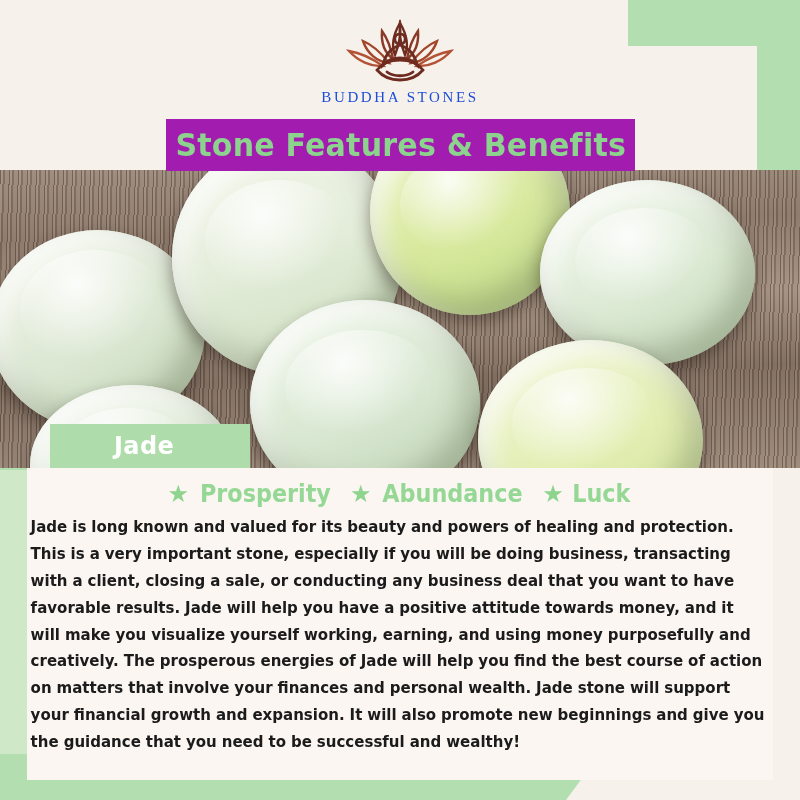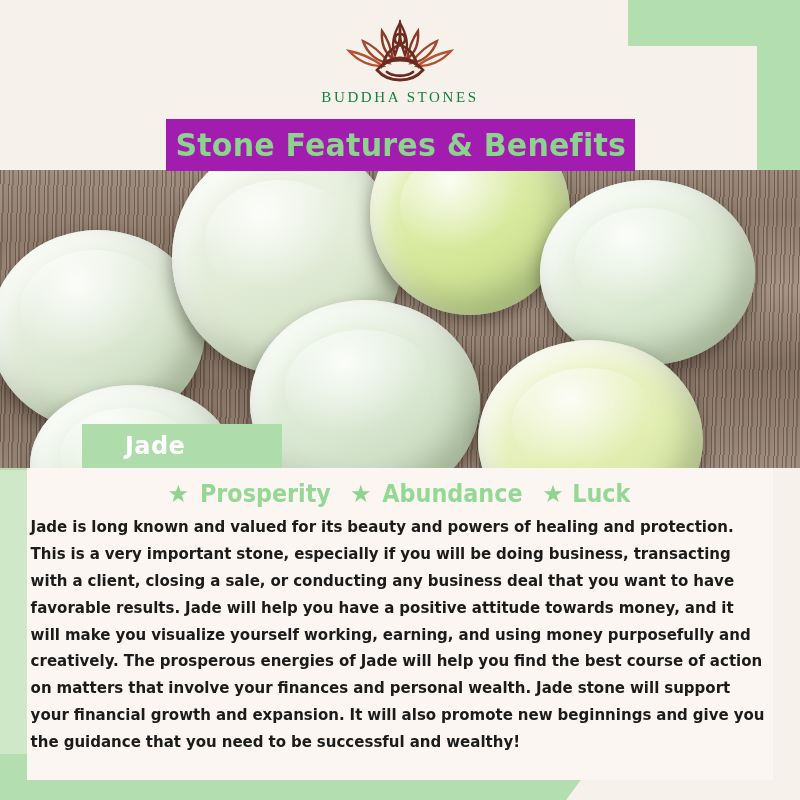--- a/index.html
+++ b/index.html
@@ -41,21 +41,21 @@
 
   
   .header {
     position:absolute; left:0; top:0; width:800px; height:120px;
     display:flex; flex-direction:column; align-items:center; justify-content:center;
     z-index:6;
   }
   .logo-mark { width:150px; height:72px; display:block; }
   .logo-word {
     font-family:"Liberation Serif", serif;
-    font-size:15px; letter-spacing:2.6px; color:#15803d;
+    font-size:15px; letter-spacing:2.6px; color:#1d4ed8;
     margin-top:2px;
   }
 
   
   .title-panel {
     position:absolute; left:166px; top:119px; width:469px; height:52px;
     background:#a21caf;
     display:flex; align-items:center; justify-content:center;
     z-index:7;
   }
@@ -92,21 +92,21 @@
   }
   .sheen {
     position:absolute; border-radius:50%;
     background:radial-gradient(ellipse at 38% 28%, rgba(255,255,255,.85) 0%, rgba(255,255,255,0) 62%);
   }
 
   
   .jade-label {
     position:absolute; left:50px; top:424px; width:200px; height:44px;
     background:#aedcab; z-index:5;
-    display:flex; align-items:center; padding-left:43px;margin-left:32px;
+    display:flex; align-items:center; padding-left:64px;
   }
   .jade-text {
     color:#ffffff; font-weight:bold; font-size:24px;
     font-family:"DejaVu Sans", sans-serif; letter-spacing:.4px;
   }
 
   
   .content {
     position:absolute; left:27px; top:468px; width:746px; height:312px;
     background:#fbf6f1; z-index:4; padding:10px 0 0 0;

